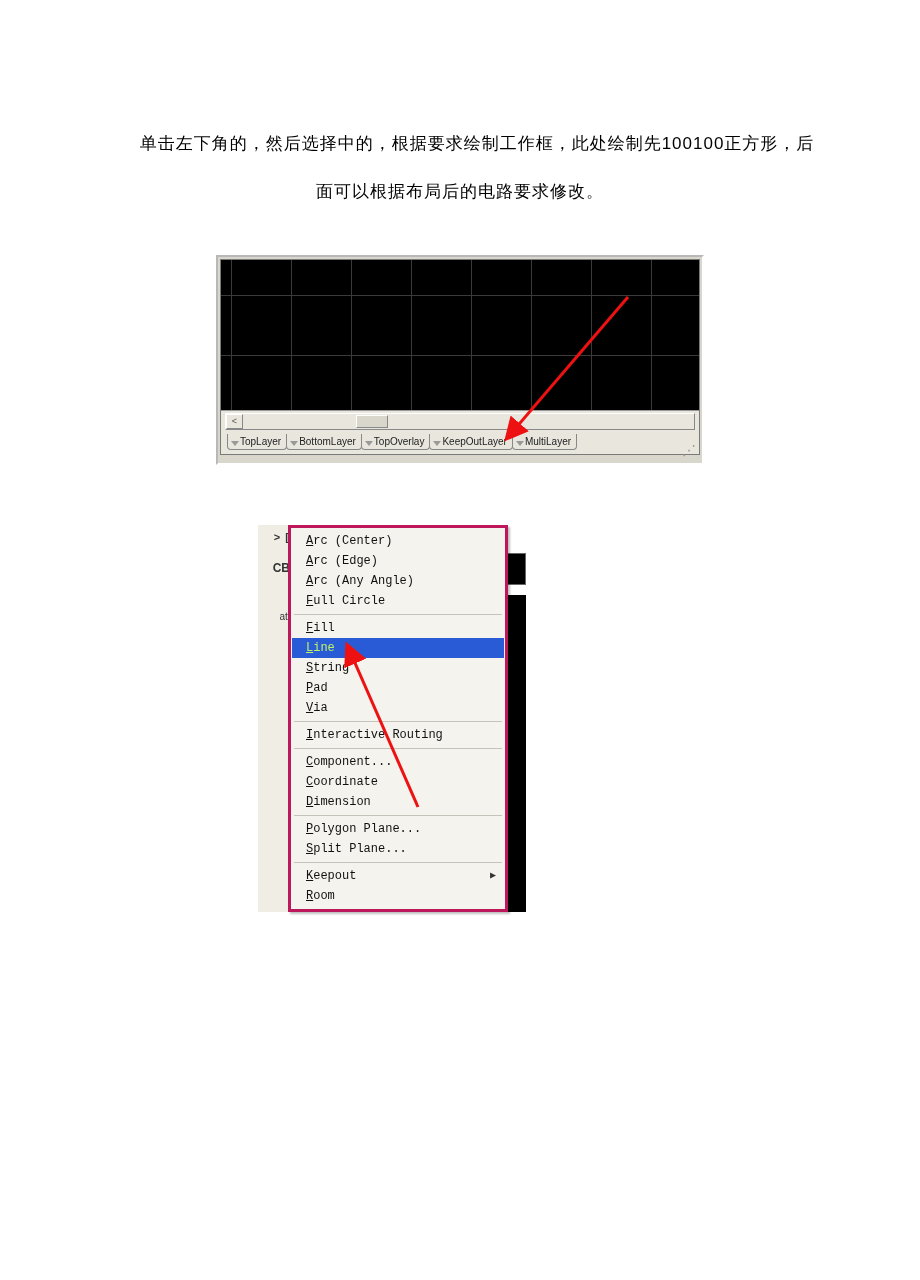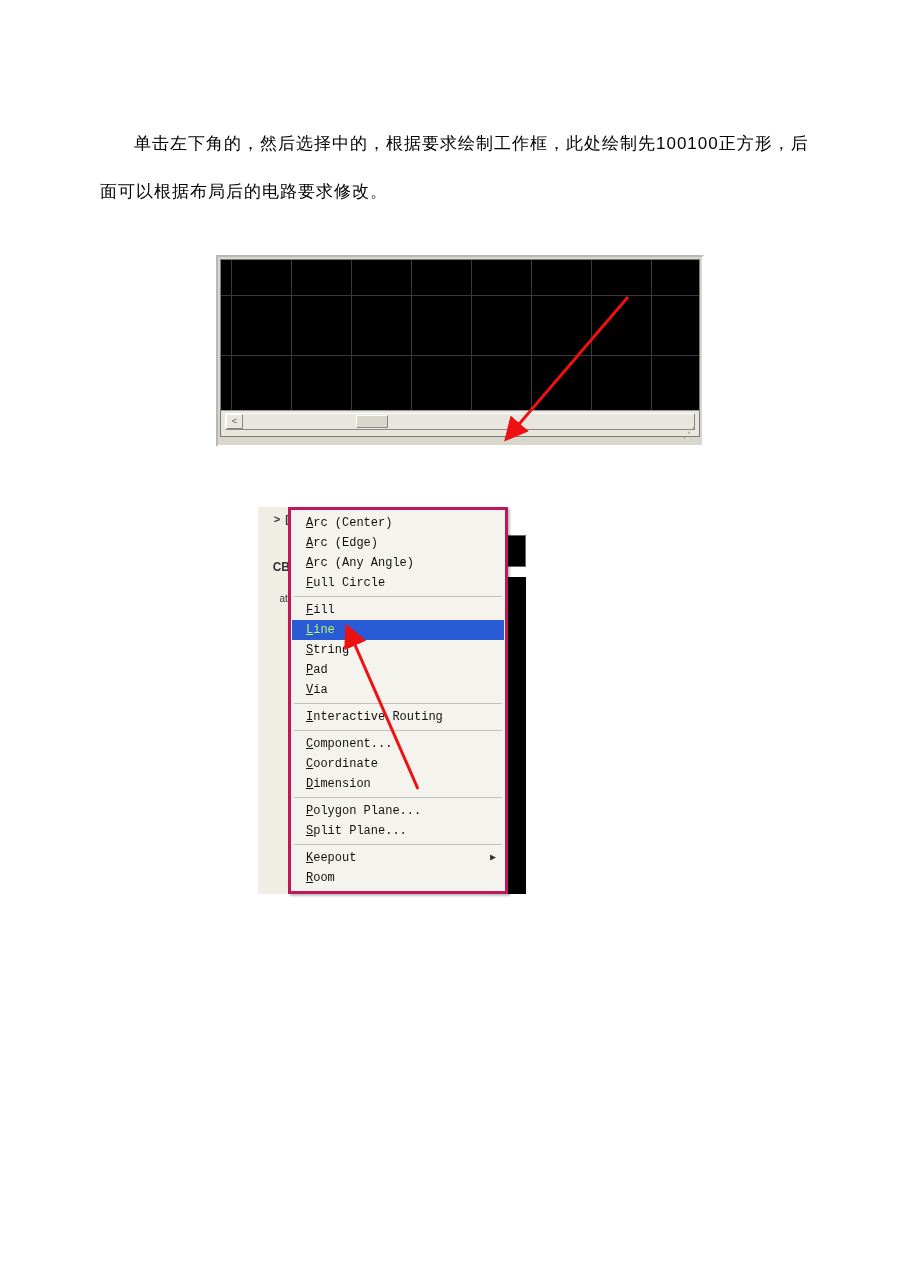--- a/index.html
+++ b/index.html
@@ -12,20 +12,21 @@
   .page {
     padding: 120px 100px 60px 100px;
   }
   .paragraph {
     font-size: 17px;
     line-height: 2.8;
     color: #000;
     text-indent: 2em;
     margin: 0 0 40px 0;
     letter-spacing: 1px;
+    text-align: center;
   }
 
   
   .figure1 {
     width: 480px;
     margin: 30px auto 60px auto;
     border: 2px solid #b8b8b8;
     border-right-color: #fff;
     border-bottom-color: #fff;
     background: #d9d6cb;
@@ -151,21 +152,21 @@
     border-right: 1px solid #d0cec6;
     font-family: "Tahoma", sans-serif;
     font-size: 10px;
     color: #333;
   }
   .figure2-bg-left .lbl {
     position: absolute;
     right: 4px;
   }
   .figure2-bg-left .lbl.top { top: 6px; font-weight: bold; font-size: 11px; letter-spacing: 1px;}
-  .figure2-bg-left .lbl.cb { top: 53px; font-weight: bold; font-size: 12px; }
+  .figure2-bg-left .lbl.cb { top: 36px; font-weight: bold; font-size: 12px; }
   .figure2-bg-left .lbl.ati { top: 86px; }
   .figure2-bg-right {
     position: absolute;
     right: -18px;
     top: 28px;
     width: 18px;
     height: 30px;
     background: #000;
     border: 1px solid #666;
   }
@@ -238,20 +239,27 @@
         <div class="grid-line-v" style="left:310px"></div>
         <div class="grid-line-v" style="left:370px"></div>
         <div class="grid-line-v" style="left:430px"></div>
         <div class="grid-line-h" style="top:35px"></div>
         <div class="grid-line-h" style="top:95px"></div>
       </div>
       <div class="scrollbar">
         <div class="scroll-arrow left">&lt;</div>
         <div class="scroll-thumb"></div>
       </div>
+      <div class="layer-tabs">
+        <div class="layer-tab">TopLayer</div>
+        <div class="layer-tab">BottomLayer</div>
+        <div class="layer-tab">TopOverlay</div>
+        <div class="layer-tab">KeepOutLayer</div>
+        <div class="layer-tab">MultiLayer</div>
+      </div>
     </div>
     <svg class="arrow-svg" viewBox="0 0 180 170">
       <defs>
         <marker id="ah1" markerWidth="8" markerHeight="8" refX="6" refY="4" orient="auto">
           <path d="M0,0 L8,4 L0,8 Z" fill="#e11"></path>
         </marker>
       </defs>
       <line x1="150" y1="10" x2="30" y2="150" stroke="#e11" stroke-width="3" marker-end="url(#ah1)"></line>
     </svg>
     <div class="figure1-resize">⋰</div>

